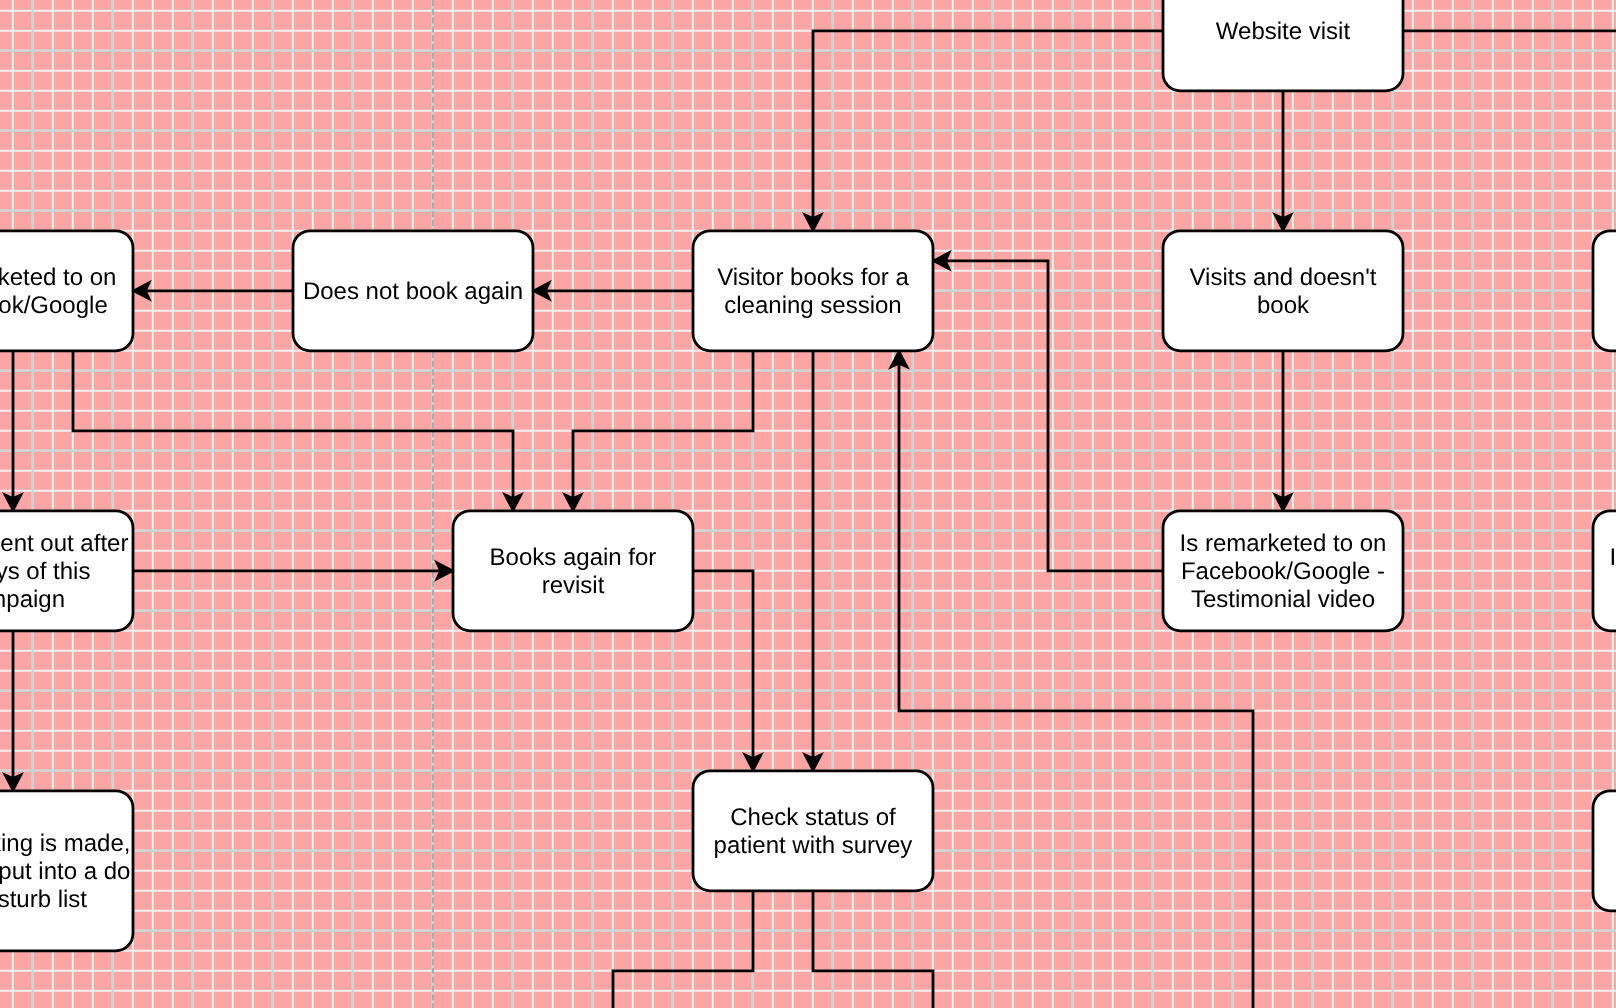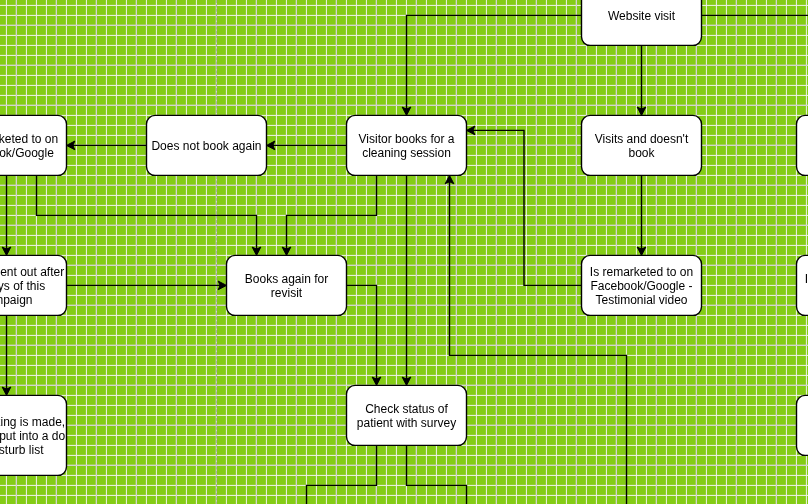--- a/index.html
+++ b/index.html
@@ -3,21 +3,21 @@
 <meta charset="utf-8">
 <title>Flowchart</title>
 <style>
   html,body{margin:0;padding:0;}
   body{
     width:808px;height:504px;overflow:hidden;
     background:#ffffff;
     font-family:"Liberation Sans", sans-serif;
     -webkit-font-smoothing:antialiased;
   }
-  #canvas{position:relative;width:808px;height:504px;overflow:hidden;background:#84cc16;}
+  #canvas{position:relative;width:808px;height:504px;overflow:hidden;background:#fca5a5;}
   #grid{position:absolute;left:0;top:0;width:808px;height:504px;}
   .grid-minor{stroke:#f1f1f1;stroke-width:1;}
   .grid-major{stroke:#d2d2d2;stroke-width:1.2;}
   svg#diagram{position:absolute;left:0;top:0;width:808px;height:504px;}
   .nbox{fill:#ffffff;stroke:#000000;stroke-width:1.4;stroke-linejoin:round;}
   .ntext{font-family:"Liberation Sans", sans-serif;font-size:12px;fill:#000000;text-anchor:middle;dominant-baseline:alphabetic;}
   .edge{fill:none;stroke:#000000;stroke-width:1.4;stroke-linejoin:miter;stroke-linecap:butt;}
   .arrowhead{fill:#000000;stroke:#000000;stroke-width:1;stroke-linejoin:miter;}
   .pagebreak{stroke:#acacac;stroke-width:1.05;stroke-dasharray:3 1.4;fill:none;}
 </style>

